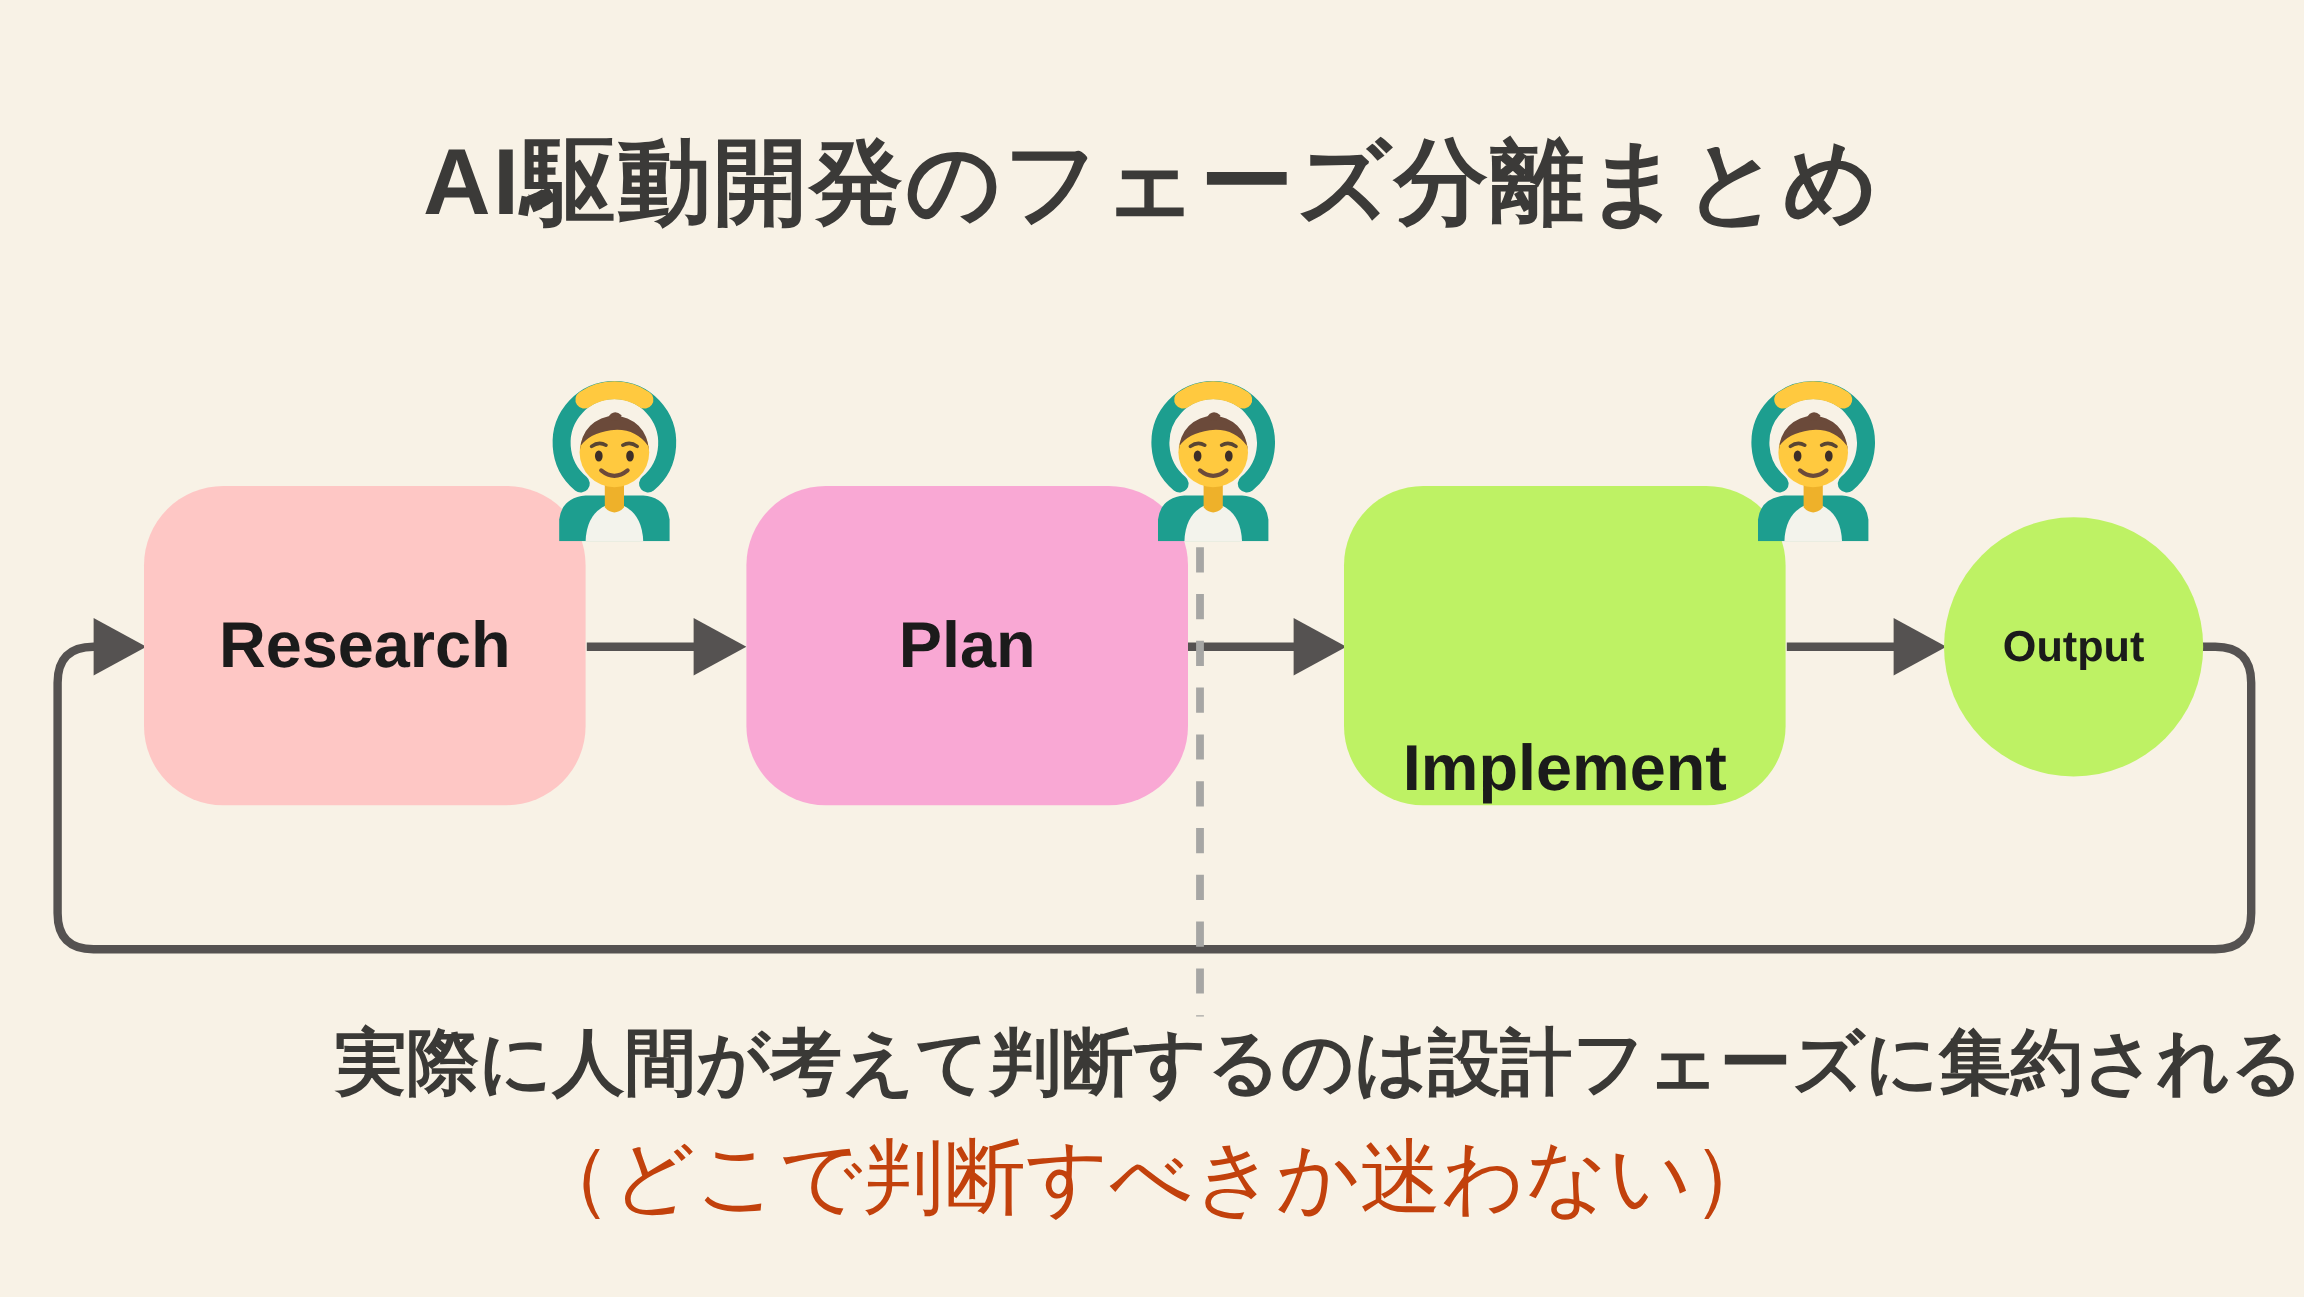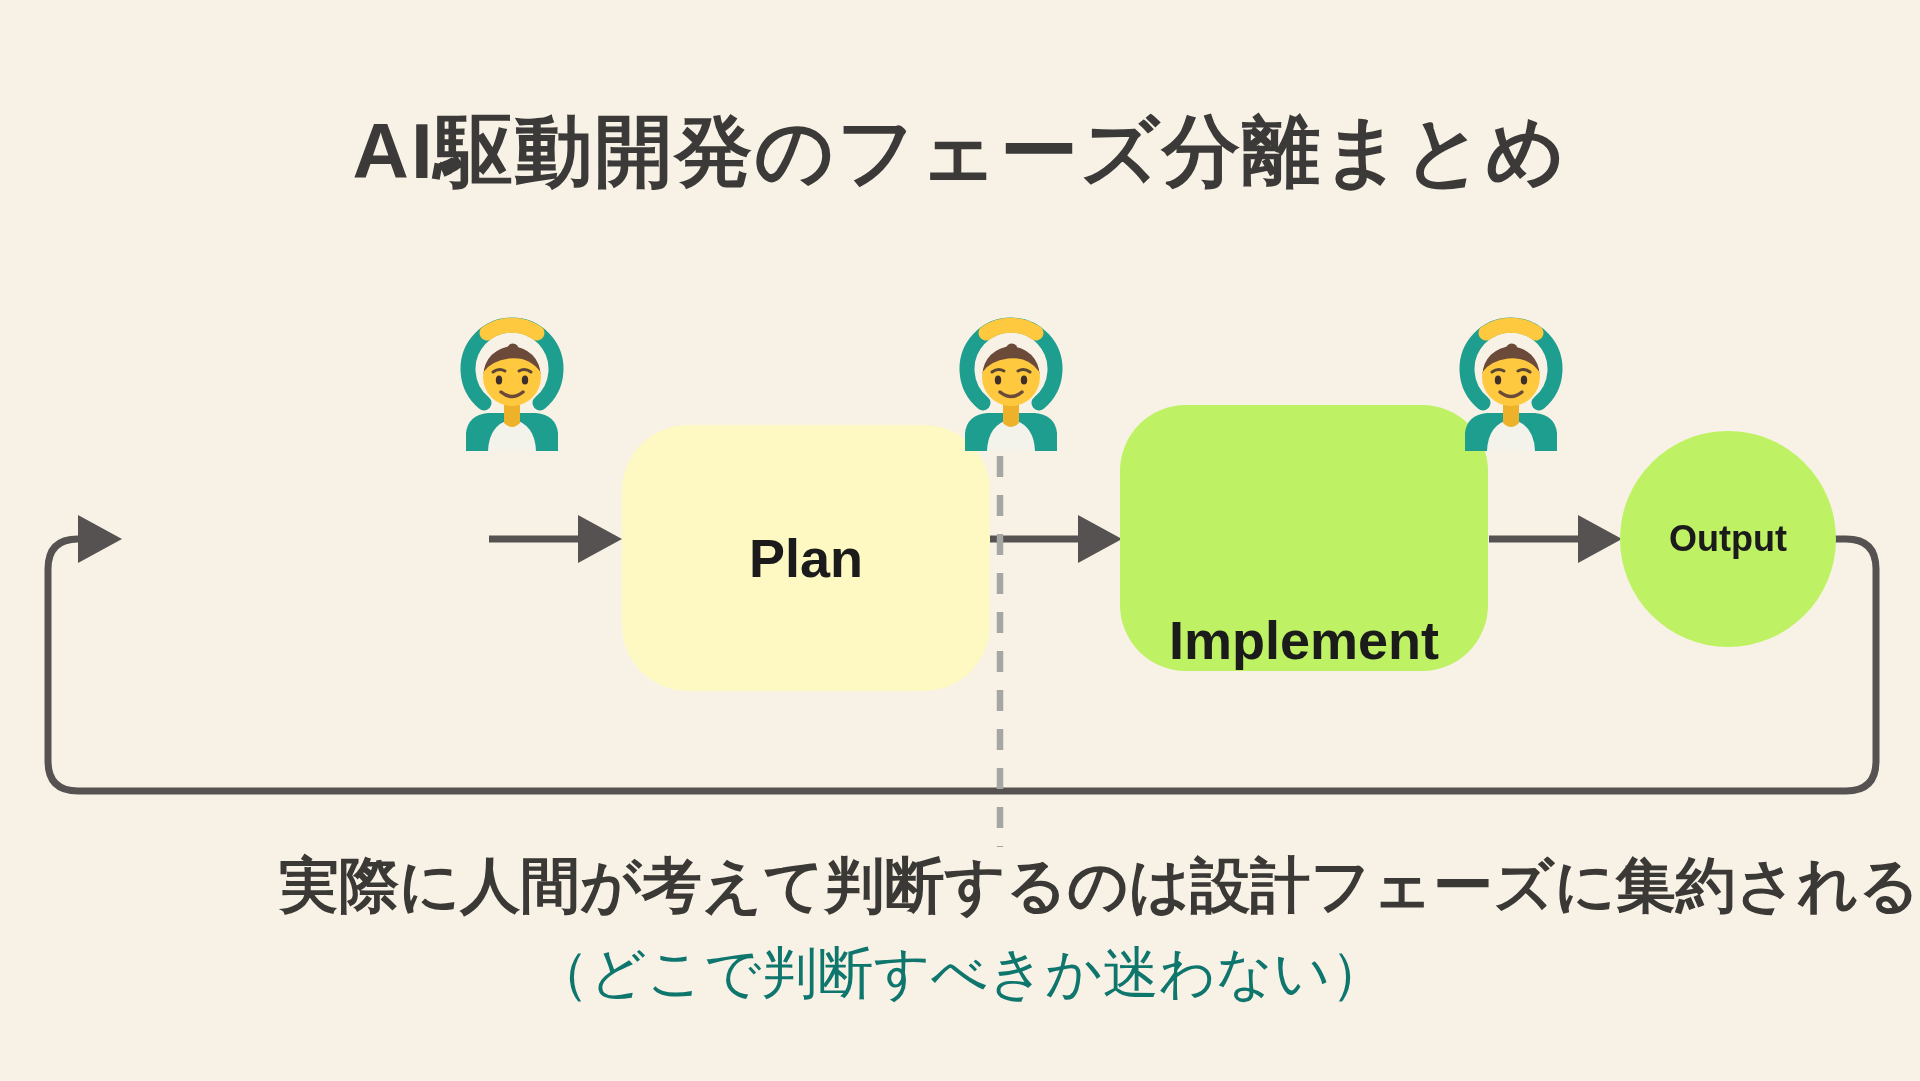--- a/index.html
+++ b/index.html
@@ -80,23 +80,23 @@
     font-size: 60px;
     font-weight: 700;
     color: #3a3936;
   }
   .note-line2 {
     position: absolute;
     top: 936px;
     left: 0;
     width: 100%;
     text-align: center;
-    font-size: 56px;
+    font-size: 68px;
     font-weight: 400;
-    color: #0f766e;
+    color: #c2410c;
   }
 </style>
 </head>
 <body>
 
 <div class="stage" style="background: rgb(248, 242, 230);">
 
   <h1 class="page-title">AI駆動開発のフェーズ分離まとめ</h1>
 
   <svg class="connectors" viewBox="0 0 1920 1081" xmlns="http://www.w3.org/2000/svg" aria-hidden="true">
@@ -117,21 +117,24 @@
     </g>
 
     <g>
       <path d="M 1800 539 L 1846 539 Q 1876 539 1876 569 L 1876 761 Q 1876 791 1846 791 L 78 791 Q 48 791 48 761 L 48 569 Q 48 539 78 539 L 82 539" fill="none" stroke="#555251" stroke-width="7"></path>
       <polygon points="78,515 122,539 78,563" fill="#555251"></polygon>
     </g>
 
     <line x1="1000" y1="456" x2="1000" y2="847" stroke="#a6a6a4" stroke-width="6.5" stroke-dasharray="21 18"></line>
   </svg>
 
-  <div class="node node-rect node-plan" style="background: #fef9c3; margin-top: 20px;">
+  <div class="node node-rect node-research" style="background: rgb(254, 199, 197);">
+    <span>Research</span>
+  </div>
+  <div class="node node-rect node-plan" style="background: #f9a8d4;">
     <span>Plan</span>
   </div>
   <div class="node node-rect node-implement" style="background: #bef264; align-items: flex-end;">
     <span>Implement</span>
   </div>
   <div class="node node-output" style="background: #bef264;">
     <span>Output</span>
   </div>
 
   <svg class="gate-emoji gate-1" viewBox="0 0 120 140">

